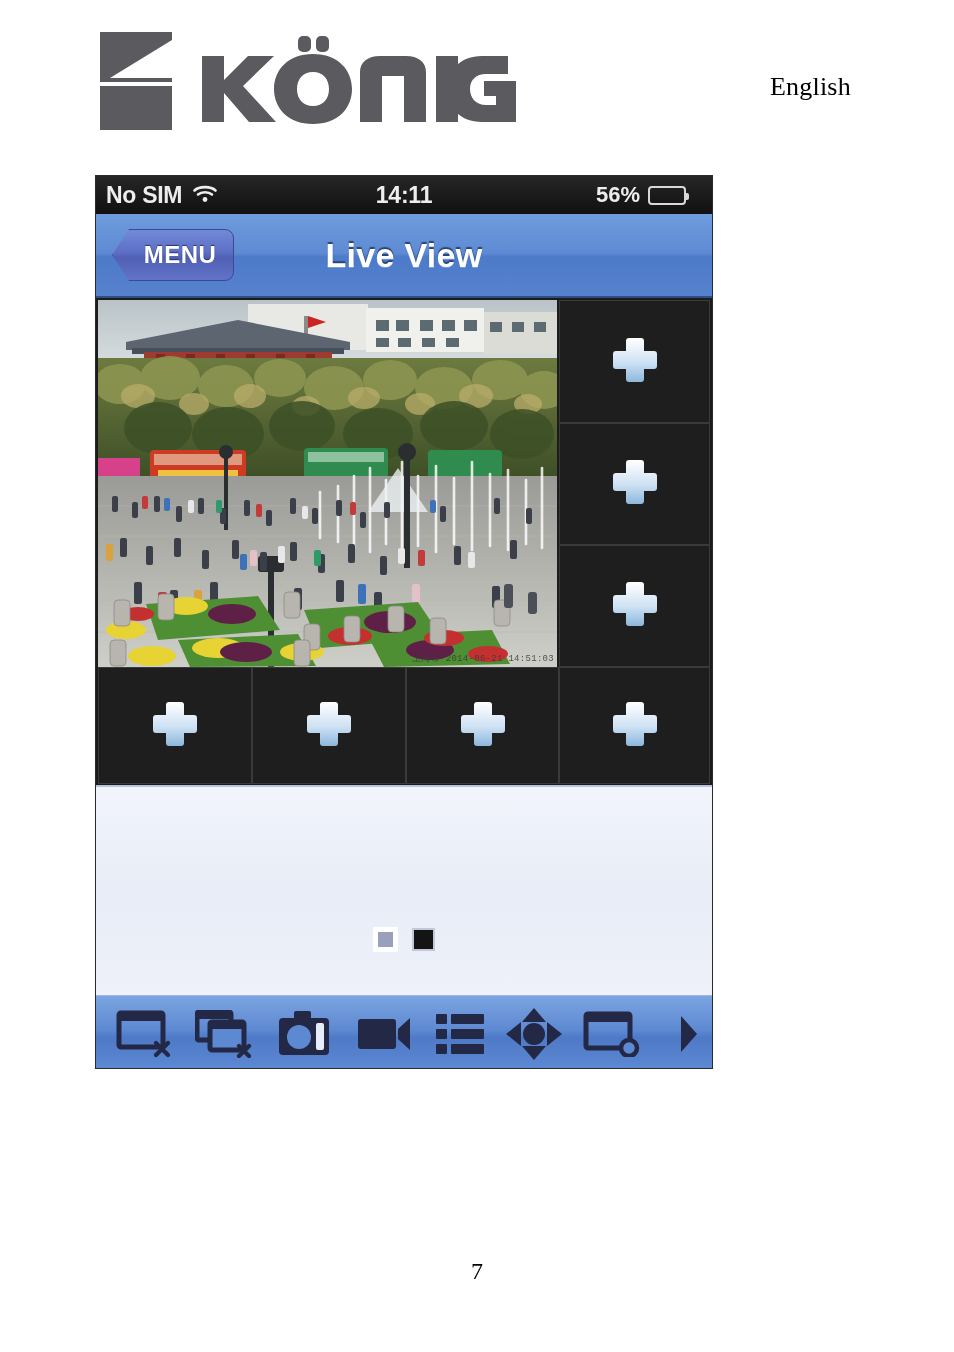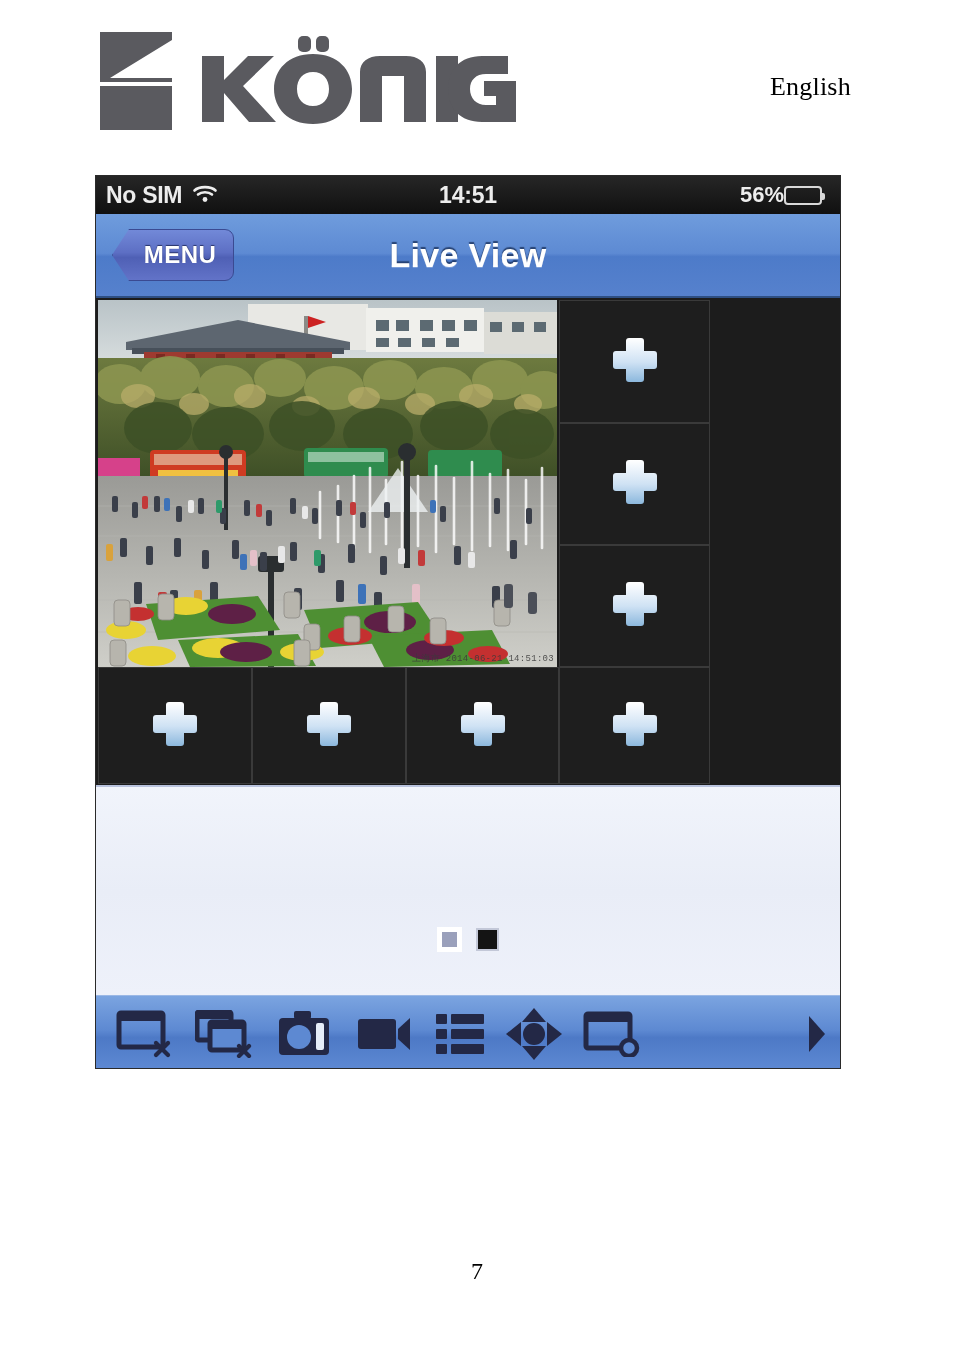--- a/index.html
+++ b/index.html
@@ -41,21 +41,21 @@
     font-size: 26px;
     color: #000000;
     letter-spacing: 0.2px;
   }
 
   
   #phone-screenshot {
     position: absolute;
     left: 96px;
     top: 176px;
-    width: 744px;
+    width: 616px;
     height: 892px;
     background: #000;
     overflow: hidden;
     box-shadow: 0 0 0 1px #2a2a2a;
   }
 
   
   #status-bar {
     position: relative;
     height: 38px;
@@ -81,23 +81,24 @@
     position: absolute;
     left: 0; right: 0;
     text-align: center;
     font-size: 23px;
     font-weight: bold;
     color: #ededed;
     letter-spacing: -0.2px;
   }
   #status-right {
     position: absolute;
-    right: 18px;
-    display: flex;
-    align-items: center;
+    right: 26px;
+    display: flex;
+    align-items: center;
+    gap: 8px;
   }
   #battery-percent {
     font-size: 22px;
     font-weight: bold;
     color: #ededed;
   }
   .battery-shell {
     width: 38px; height: 19px;
     border: 2px solid #d8d8d8;
     border-radius: 4px;
@@ -321,21 +322,21 @@
         <svg width="26" height="19" viewBox="0 0 26 19" aria-hidden="true">
           <g fill="none" stroke="#ededed" stroke-width="2.6" stroke-linecap="round">
             <path d="M2.5 6.5 C7 2 19 2 23.5 6.5"></path>
             <path d="M6 10.5 C9.5 7.4 16.5 7.4 20 10.5"></path>
           </g>
           <circle cx="13" cy="15.5" r="2.4" fill="#ededed"></circle>
         </svg>
       </span>
     </div>
 
-    <div id="status-time">14:51</div>
+    <div id="status-time">14:11</div>
 
     <div id="status-right">
       <span id="battery-percent">56%</span>
       <span class="battery-shell">
         <span class="battery-fill" style="width: 56%;"></span>
       </span>
     </div>
   </div>
 
   <div id="nav-bar">

